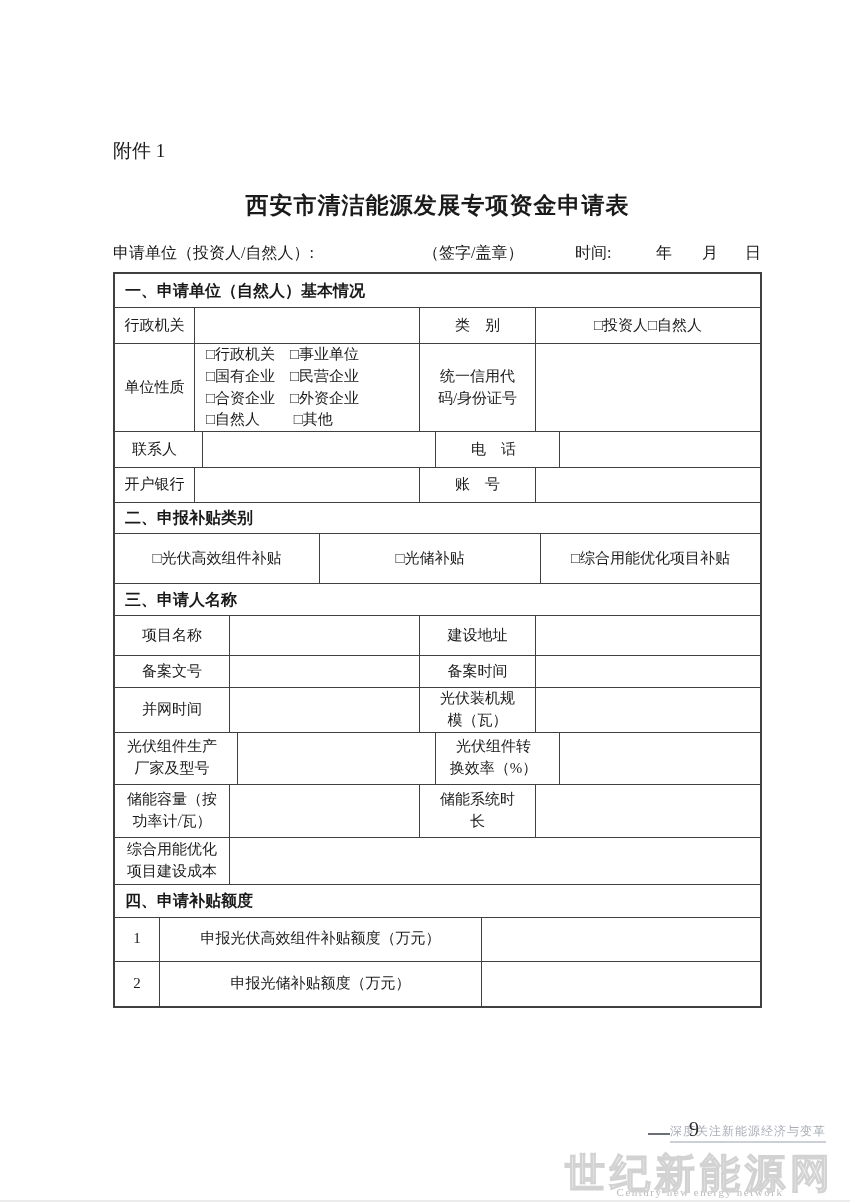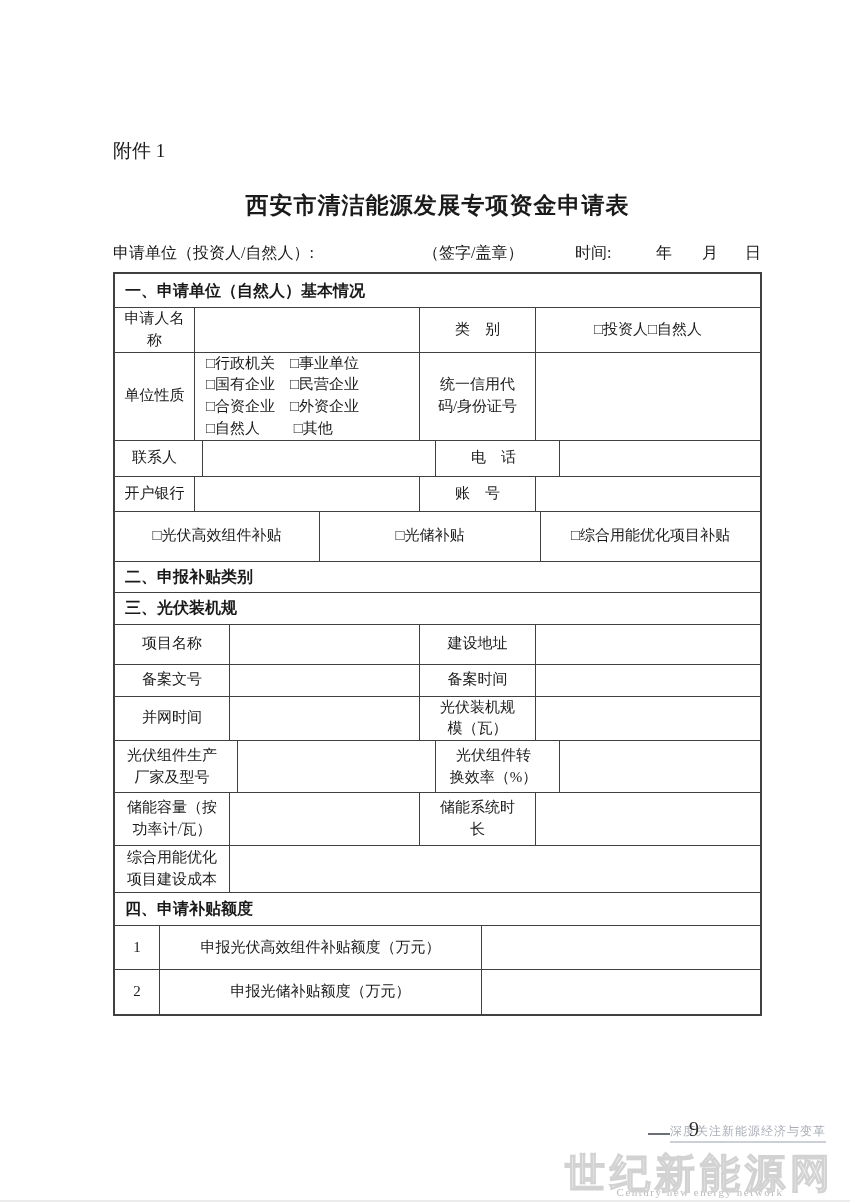--- a/index.html
+++ b/index.html
@@ -92,21 +92,21 @@
     <span class="hl-month">月</span>
     <span class="hl-day">日</span>
   </div>
 
   <div class="ft">
 
     <div class="r h-sec1">
       <div class="c sec">一、申请单位（自然人）基本情况</div>
     </div>
     <div class="r h-name">
-      <div class="c w1">申请人名称</div>
+      <div class="c w1">行政机关</div>
       <div class="c w2"></div>
       <div class="c w3">类　别</div>
       <div class="c w4">□投资人□自然人</div>
     </div>
     <div class="r h-nature">
       <div class="c w1">单位性质</div>
       <div class="c w2 left">□行政机关　□事业单位
 □国有企业　□民营企业
 □合资企业　□外资企业
 □自然人　　 □其他</div>
@@ -120,31 +120,31 @@
       <div class="c w3">电　话</div>
       <div class="c w4"></div>
     </div>
     <div class="r h-bank">
       <div class="c w1">开户银行</div>
       <div class="c w2"></div>
       <div class="c w3">账　号</div>
       <div class="c w4"></div>
     </div>
 
+    <div class="r h-sec2">
+      <div class="c sec">二、申报补贴类别</div>
+    </div>
     <div class="r h-opts">
       <div class="c o1">□光伏高效组件补贴</div>
       <div class="c o2">□光储补贴</div>
       <div class="c o3">□综合用能优化项目补贴</div>
     </div>
-    <div class="r h-sec2">
-      <div class="c sec">二、申报补贴类别</div>
-    </div>
 
     <div class="r h-sec3">
-      <div class="c sec">三、光伏装机规</div>
+      <div class="c sec">三、申请人名称</div>
     </div>
     <div class="r h-r1">
       <div class="c p1">项目名称</div>
       <div class="c p2"></div>
       <div class="c w3">建设地址</div>
       <div class="c w4"></div>
     </div>
     <div class="r h-r3">
       <div class="c p1">备案文号</div>
       <div class="c p2"></div>

